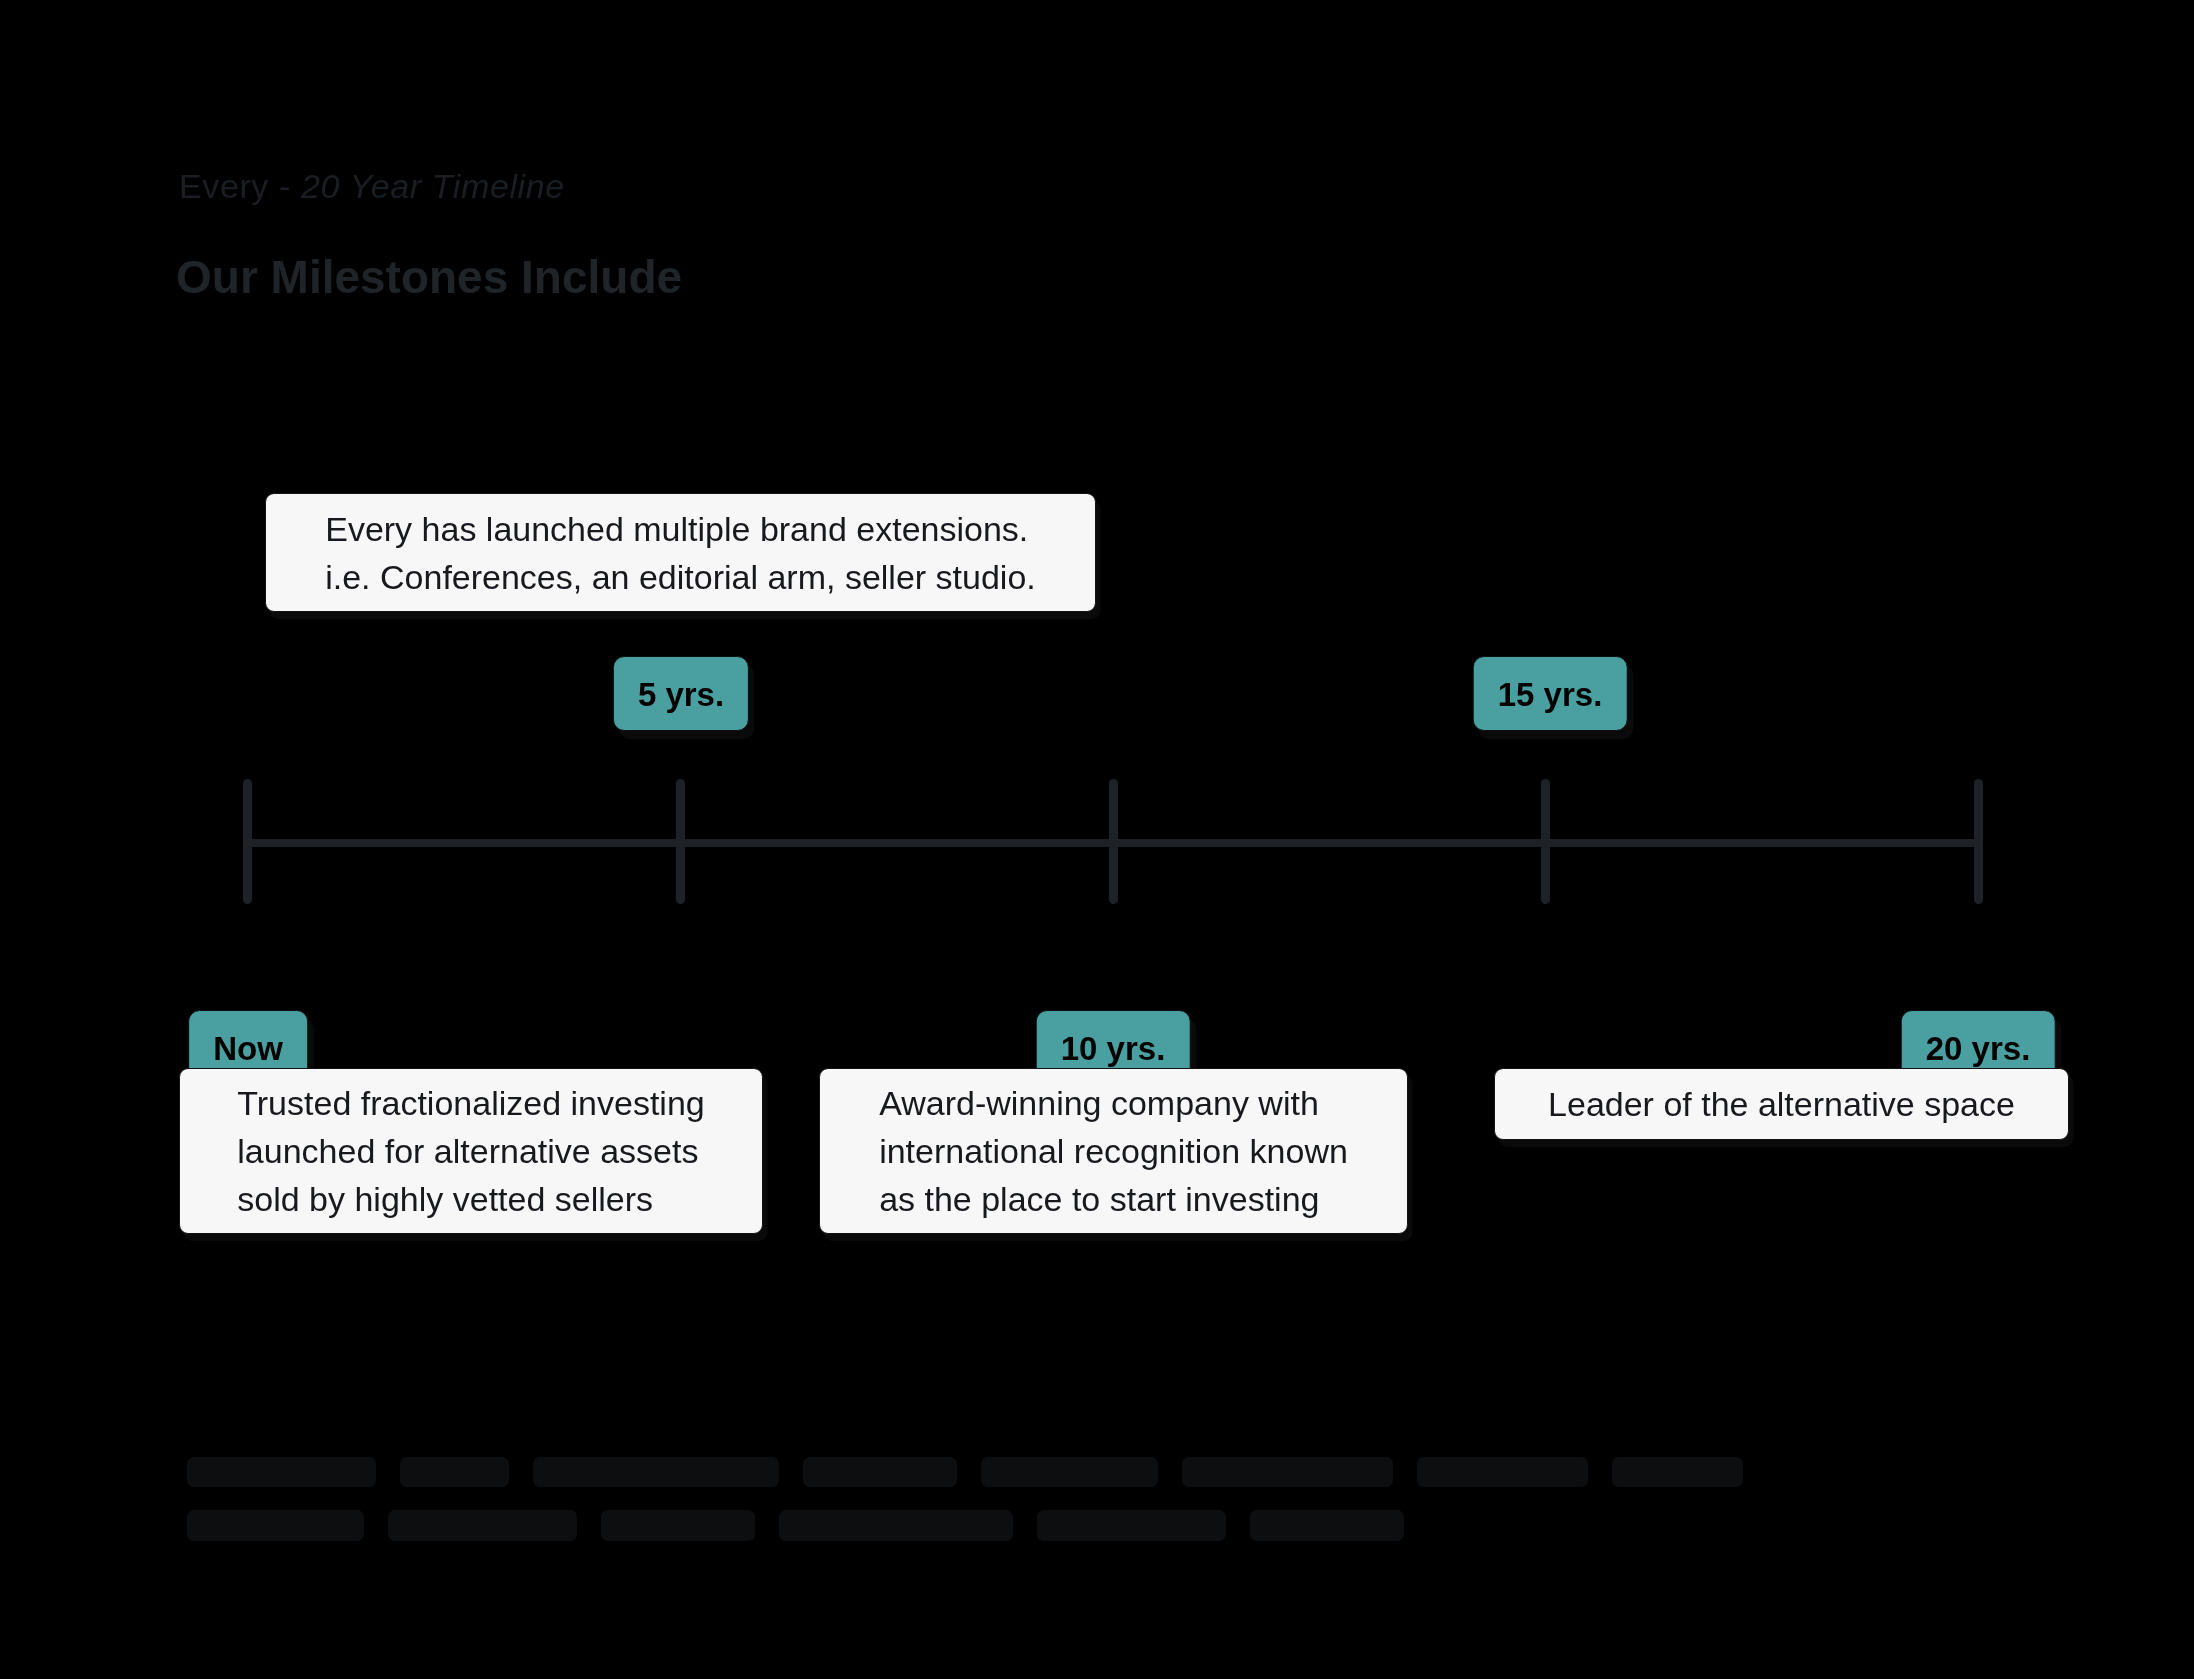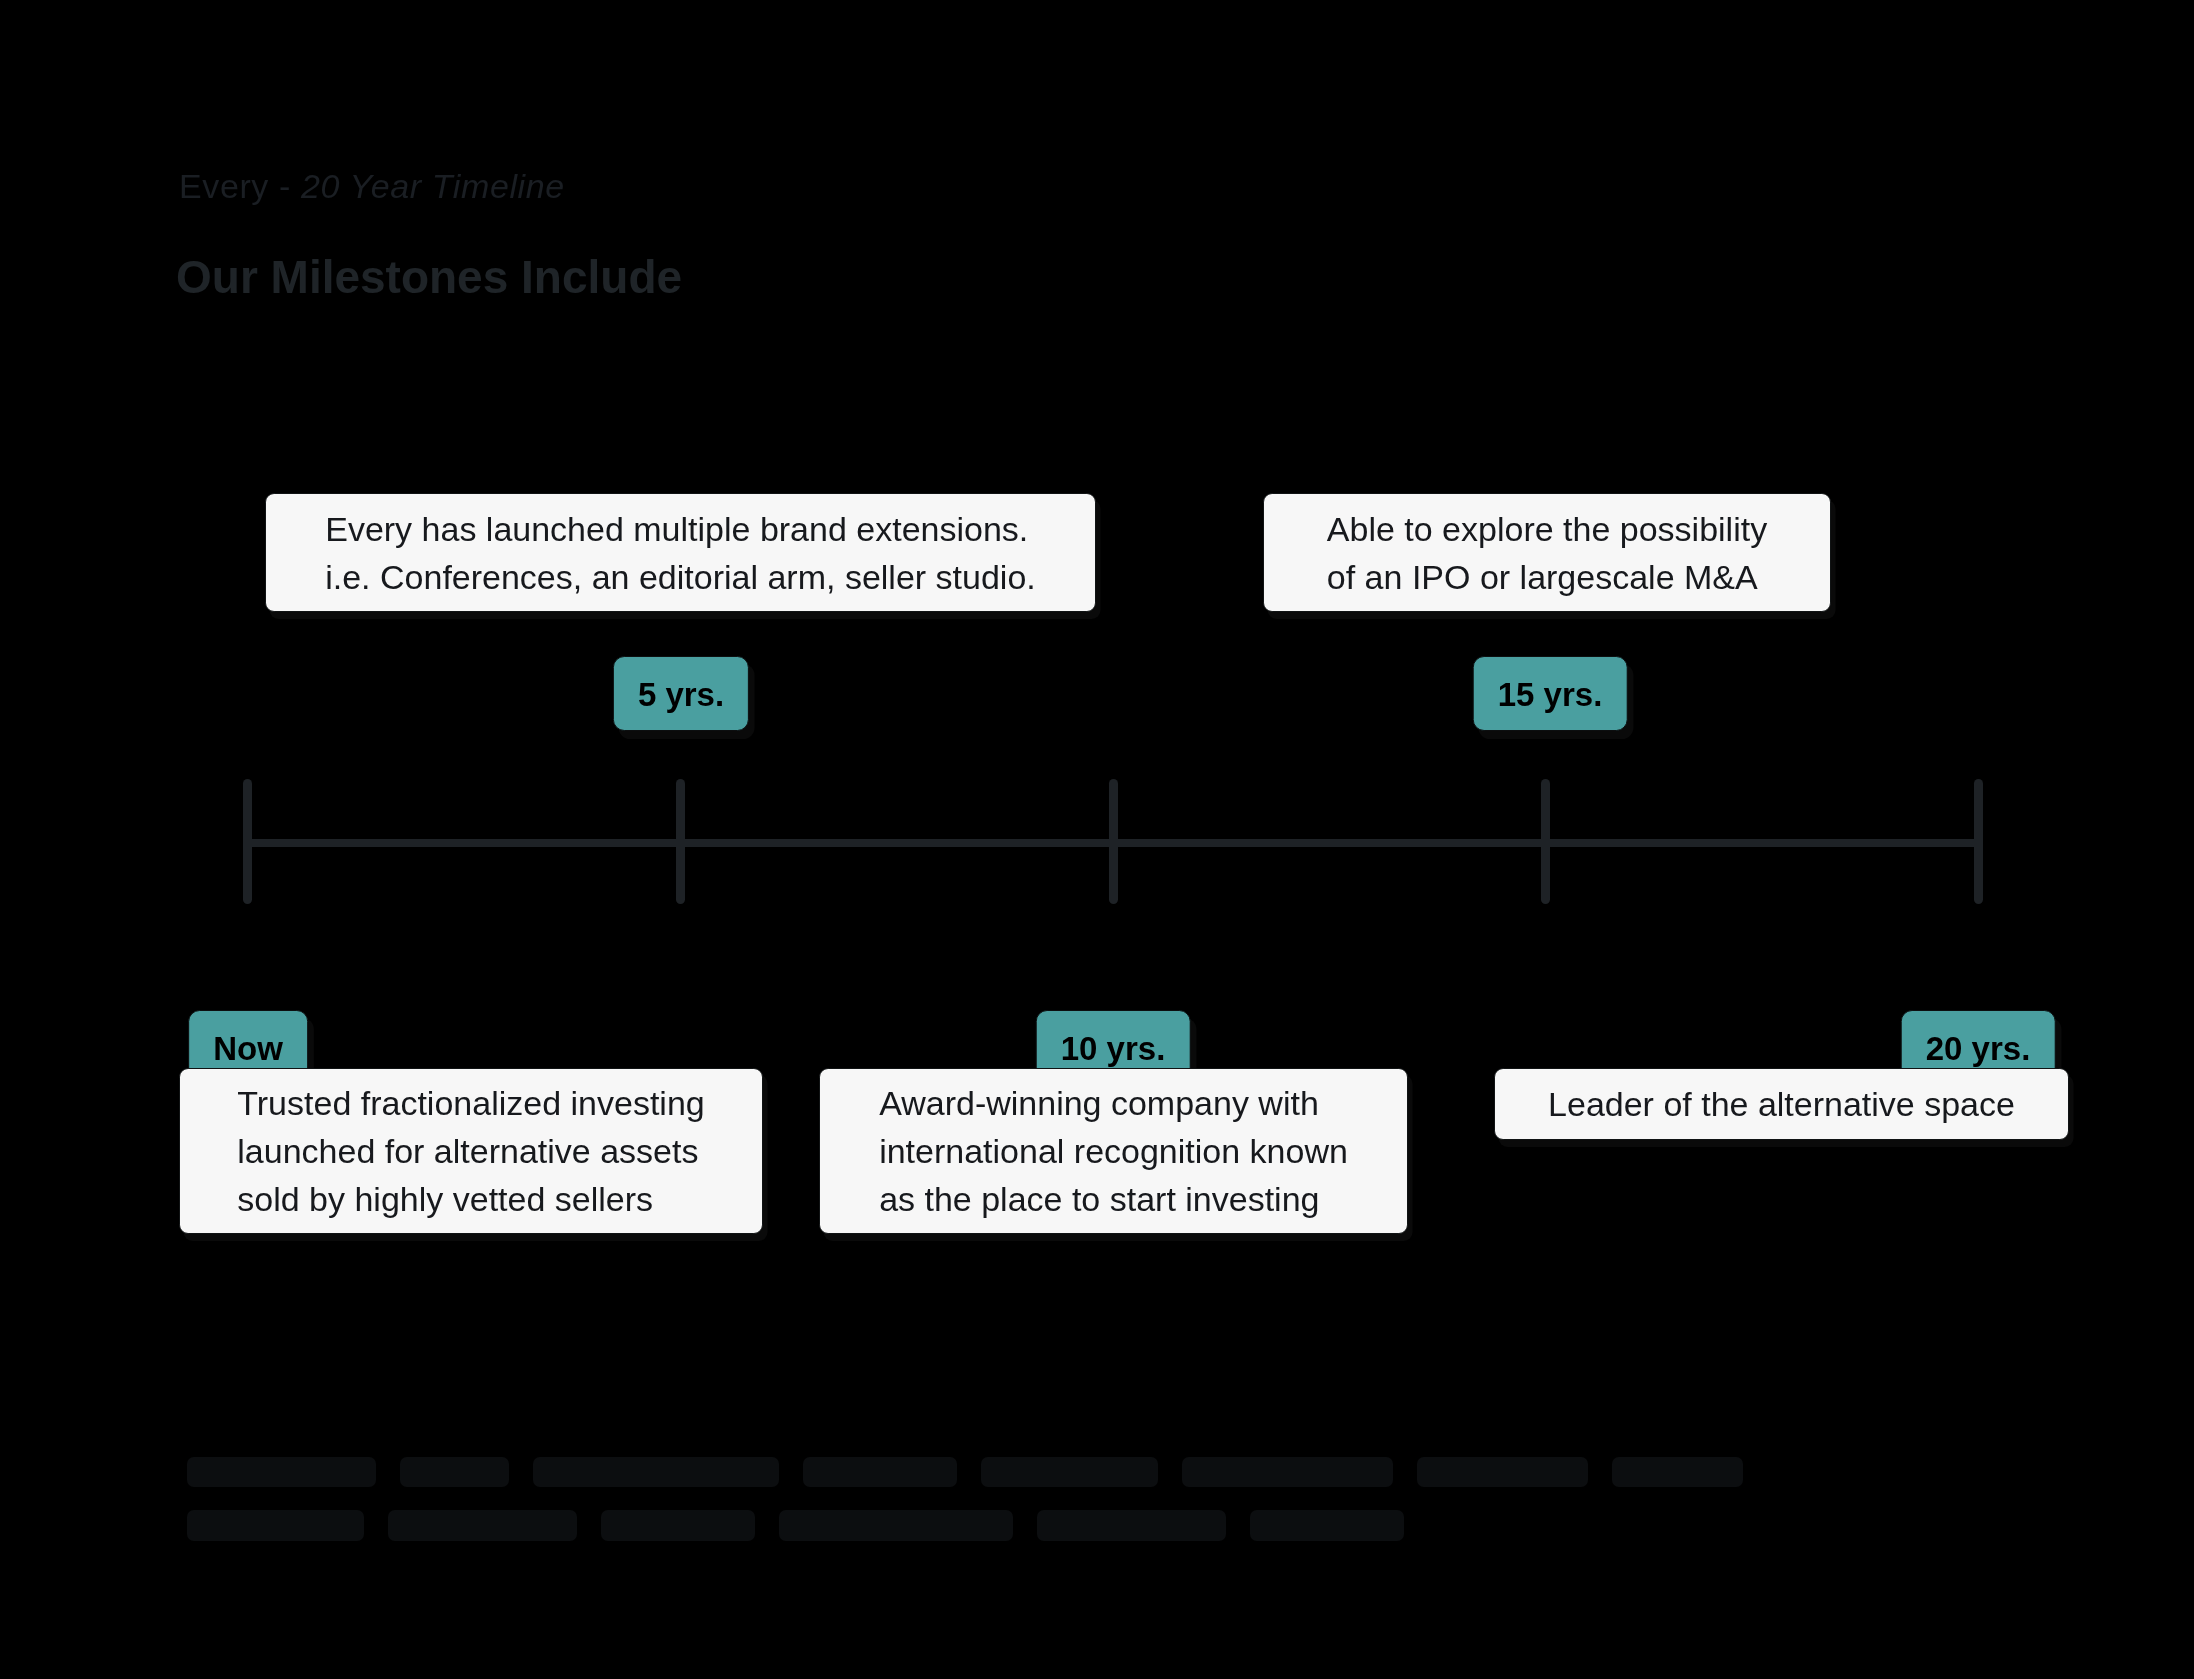--- a/index.html
+++ b/index.html
@@ -78,22 +78,20 @@
   <div class="tick" style="left:1950px"></div>
 
   <div class="badge below" style="left:224px">Now</div>
   <div class="badge above" style="left:657px">5 yrs.</div>
   <div class="badge below" style="left:1089px">10 yrs.</div>
   <div class="badge above" style="left:1526px">15 yrs.</div>
   <div class="badge below" style="left:1954px">20 yrs.</div>
 
   <div class="card" style="left:241px;top:493px;width:831px;height:119px">Every has launched multiple brand extensions.
 i.e. Conferences, an editorial arm, seller studio.</div>
-  <div class="card" style="left:1239px;top:493px;width:568px;height:119px">Able to explore the possibility
-of an IPO or largescale M&amp;A</div>
   <div class="card" style="left:155px;top:1068px;width:584px;height:166px">Trusted fractionalized investing
 launched for alternative assets
 sold by highly vetted sellers</div>
   <div class="card" style="left:1470px;top:1068px;width:575px;height:72px">Leader of the alternative space</div>
   <div class="card" style="left:795px;top:1068px;width:589px;height:166px">Award-winning company with
 international recognition known
 as the place to start investing</div>
 
   <div class="ghost-row" style="left:163px;top:1457px;height:30px">
     <div class="ghost-chunk" style="width:189px"></div>

